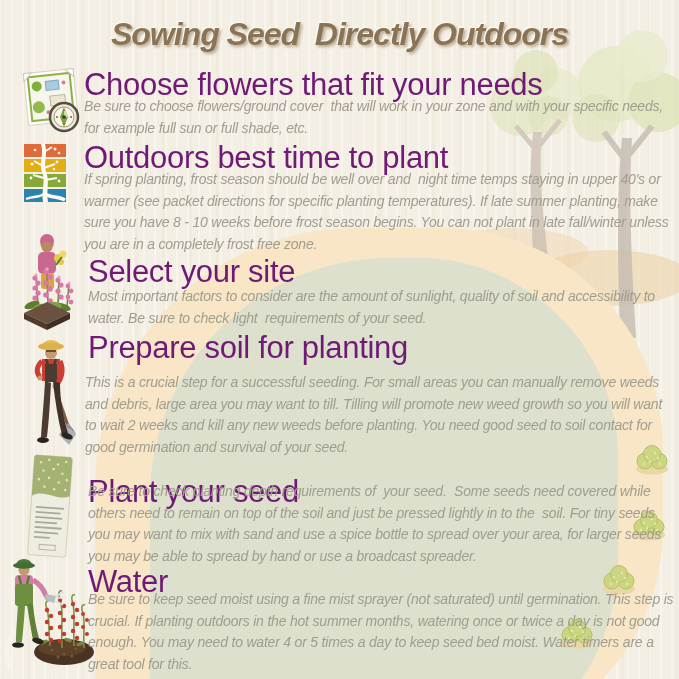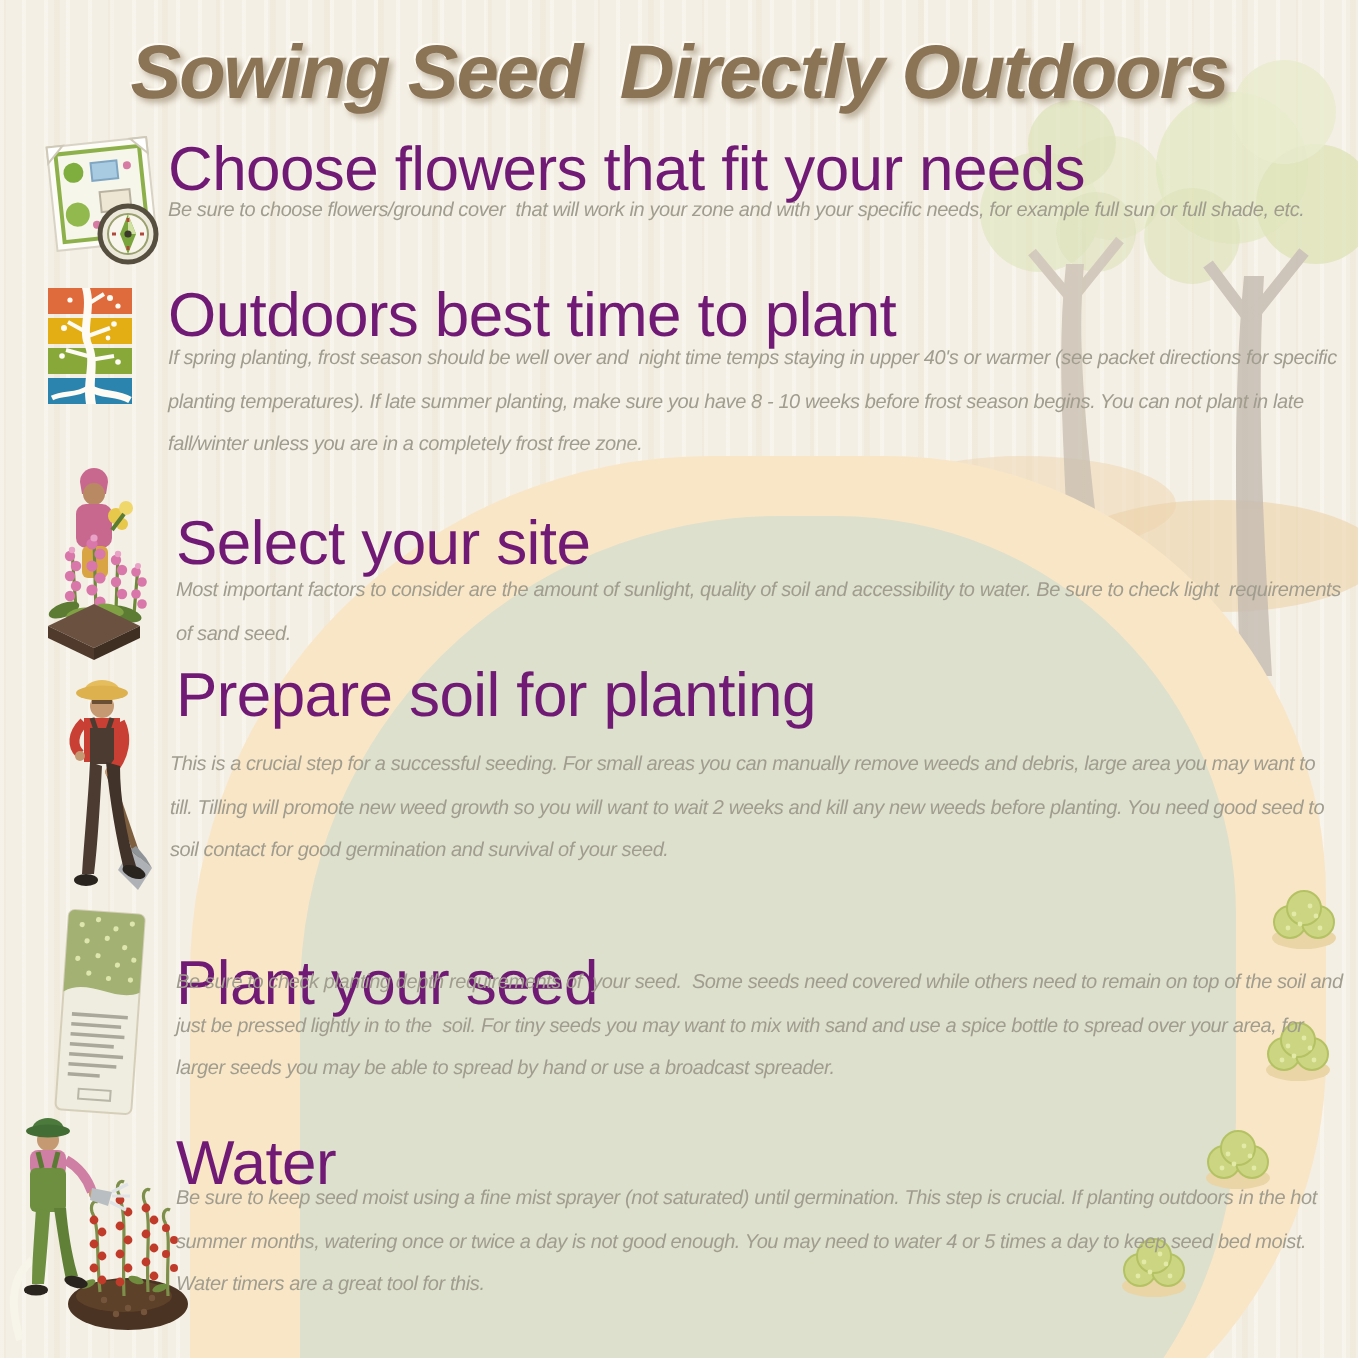--- a/index.html
+++ b/index.html
@@ -21,30 +21,30 @@
     background:#f9e6c6;border-radius:260px 220px 220px 70px;
   }
   .blob-green{
     position:absolute;z-index:3;left:150px;top:258px;width:468px;height:520px;
     background:#dce0cc;border-radius:240px 200px 220px 60px;
   }
   .bush{position:absolute;z-index:4;}
   .content{position:absolute;z-index:5;inset:0;}
   .title{
     position:absolute;left:0;top:16px;width:679px;text-align:center;
-    font-size:38px;font-weight:bold;font-style:italic;
+    font-size:32px;font-weight:bold;font-style:italic;
     color:#8b7355;letter-spacing:-1px;white-space:pre;
     text-shadow:-1px -1px 0 #fdfbf4, 2px 2px 3px #b9ac97;
   }
   .step-heading{
     position:absolute;font-size:31px;font-weight:400;color:#701a75;
     letter-spacing:-.3px;white-space:pre-wrap;
   }
   .step-body{
-    position:absolute;font-size:10px;font-style:italic;color:#a09d8f;
+    position:absolute;font-size:14px;font-style:italic;color:#a09d8f;
     letter-spacing:-.2px;white-space:pre-wrap;width:586px;
   }
   .lh2{line-height:22px;}
   .lh4{line-height:21.5px;}
   .icon{position:absolute;}
 </style>
 </head>
 <body>
 
 <div class="canvas">
@@ -205,21 +205,21 @@
       <g fill="#7fa144">
         <ellipse cx="26" cy="76" rx="7" ry="3" transform="rotate(-12 26 76)"></ellipse>
         <ellipse cx="41" cy="74" rx="7" ry="3" transform="rotate(12 41 74)"></ellipse>
       </g>
 
       <path d="M10 82 L33 71 L56 82 L33 93 Z" fill="#6b5140"></path>
       <path d="M10 82 L33 93 L33 99 L10 88 Z" fill="#4f3a2c"></path>
       <path d="M56 82 L33 93 L33 99 L56 88 Z" fill="#3f2e22"></path>
     </svg>
     <div class="step-heading" style="left:88px;top:254px">Select your site</div>
-    <div class="step-body lh2" style="left:88px;top:285px">Most important factors to consider are the amount of sunlight, quality of soil and accessibility to water. Be sure to check light  requirements of sand seed.</div>
+    <div class="step-body lh2" style="left:88px;top:285px">Most important factors to consider are the amount of sunlight, quality of soil and accessibility to water. Be sure to check light  requirements of your seed.</div>
 
     <svg class="icon" style="left:24px;top:337px" width="54" height="112" viewBox="0 0 54 112">
 
       <path d="M30 48 L45 92" stroke="#7d5f40" stroke-width="3.2"></path>
       <path d="M41 88 L52 97 L45 108 L35 98 Z" fill="#aeb2b6"></path>
       <path d="M41 88 L52 97 L49 92 L44 86 Z" fill="#8f9499"></path>
 
       <circle cx="27" cy="16" r="6" fill="#c59a72"></circle>
       <path d="M18 9 a9 6 0 0 1 18 0 Z" fill="#e6bd5c"></path>
       <ellipse cx="27" cy="9.5" rx="13" ry="3.8" fill="#ddb14e"></ellipse>

